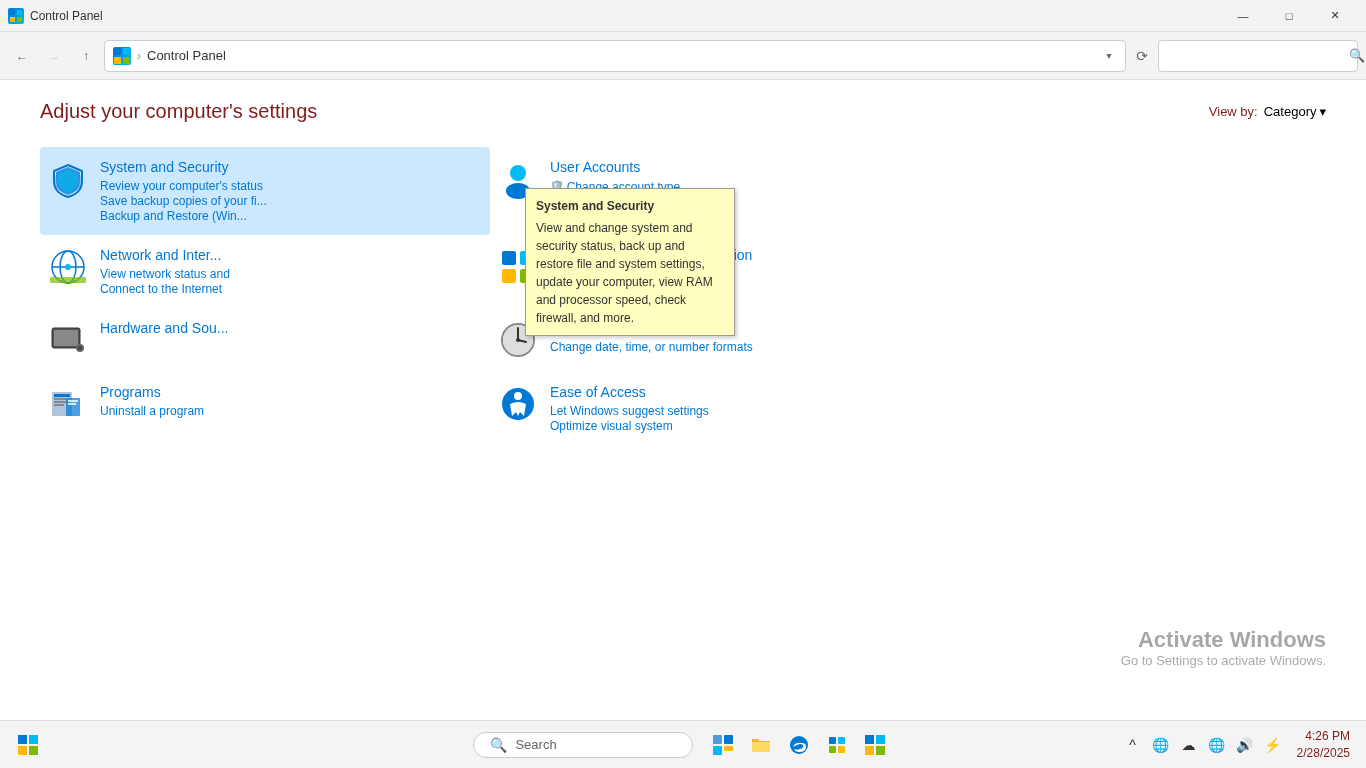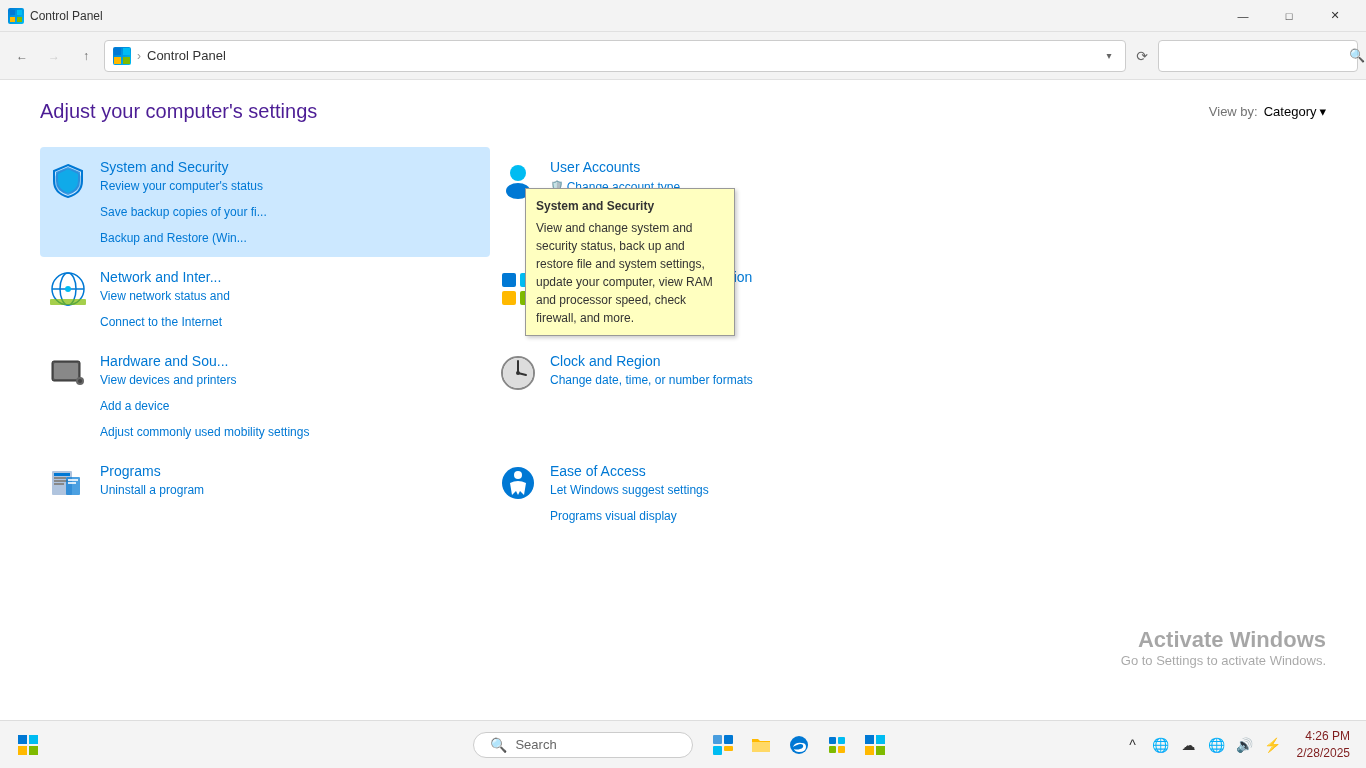--- a/index.html
+++ b/index.html
@@ -162,31 +162,31 @@
     }
 
     .page-header {
       display: flex;
       justify-content: space-between;
       align-items: center;
       margin-bottom: 24px;
     }
     .page-title {
       font-size: 20px;
-      color: #4c1d95;
+      color: #7f1d1d;
       font-weight: 300;
     }
     .view-by {
       display: flex;
       align-items: center;
       gap: 6px;
       font-size: 13px;
       color: #333;
     }
-    .view-by-label { color: #737373; }
+    .view-by-label { color: #7f1d1d; }
     .view-by-value {
       color: #000000;
       cursor: pointer;
       display: flex;
       align-items: center;
       gap: 3px;
     }
 
     
     .categories {
@@ -224,21 +224,21 @@
       font-size: 14px;
       color: #0078d4;
       text-decoration: none;
       cursor: pointer;
       display: block;
       margin-bottom: 4px;
     }
     .category-links {
       display: flex;
       flex-direction: column;
-      gap: 12px;
+      gap: 1px;
     }
     .category-link {
       font-size: 12px;
       color: #0078d4;
       cursor: pointer;
       text-decoration: none;
     }
 
     
     .tooltip {
@@ -515,25 +515,20 @@
       <div class="category-icon">
         <svg width="40" height="40" viewBox="0 0 40 40">
           <rect x="4" y="8" width="28" height="20" rx="2" fill="#555" stroke="#333" stroke-width="1"></rect>
           <rect x="6" y="10" width="24" height="16" rx="1" fill="#888"></rect>
           <circle cx="32" cy="28" r="4" fill="#666"></circle>
           <circle cx="32" cy="28" r="2" fill="#444"></circle>
         </svg>
       </div>
       <div class="category-content">
         <a class="category-title">Hardware and Sou...</a>
-        <div class="category-links">
-          <a class="category-link">View devices and printers</a>
-          <a class="category-link">Add a device</a>
-          <a class="category-link">Adjust commonly used mobility settings</a>
-        </div>
       </div>
     </div>
 
     <div class="category-item">
       <div class="category-icon">
         <svg width="40" height="40" viewBox="0 0 40 40">
           <circle cx="20" cy="20" r="16" fill="none" stroke="#888" stroke-width="2"></circle>
           <circle cx="20" cy="20" r="15" fill="#ddd"></circle>
           <line x1="20" y1="20" x2="20" y2="8" stroke="#333" stroke-width="2" stroke-linecap="round"></line>
           <line x1="20" y1="20" x2="28" y2="22" stroke="#333" stroke-width="2" stroke-linecap="round"></line>
@@ -574,21 +569,21 @@
         <svg width="40" height="40" viewBox="0 0 40 40">
           <circle cx="20" cy="20" r="16" fill="#0078d4"></circle>
           <circle cx="20" cy="12" r="4" fill="white"></circle>
           <path d="M12 20 Q20 16 28 20 L26 32 L22 28 L20 32 L18 28 L14 32 Z" fill="white"></path>
         </svg>
       </div>
       <div class="category-content">
         <a class="category-title">Ease of Access</a>
         <div class="category-links">
           <a class="category-link">Let Windows suggest settings</a>
-          <a class="category-link">Programs visual display</a>
+          <a class="category-link">Optimize visual system</a>
         </div>
       </div>
     </div>
   </div>
 </div>
 
 <div class="tooltip">
   <div class="tooltip-title">System and Security</div>
   <div class="tooltip-desc">View and change system and security status, back up and restore file and system settings, update your computer, view RAM and processor speed, check firewall, and more.</div>
 </div>

